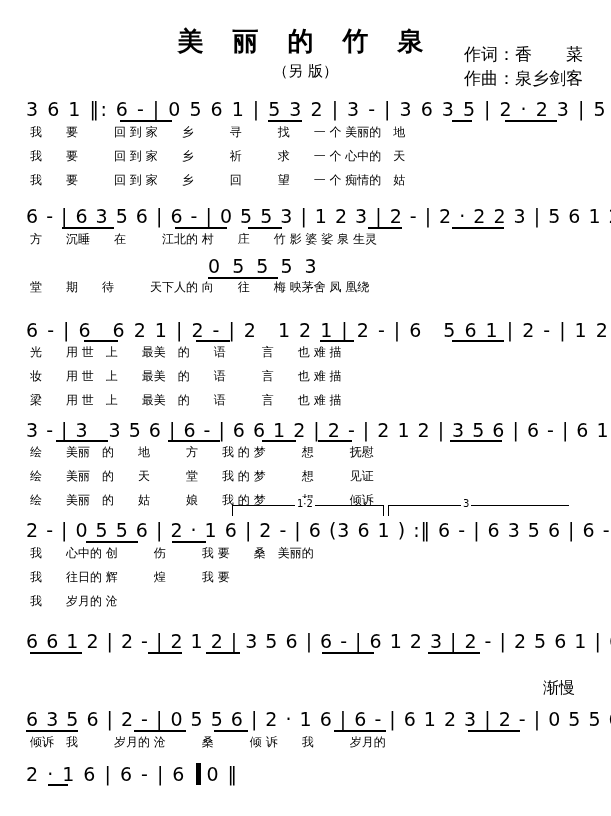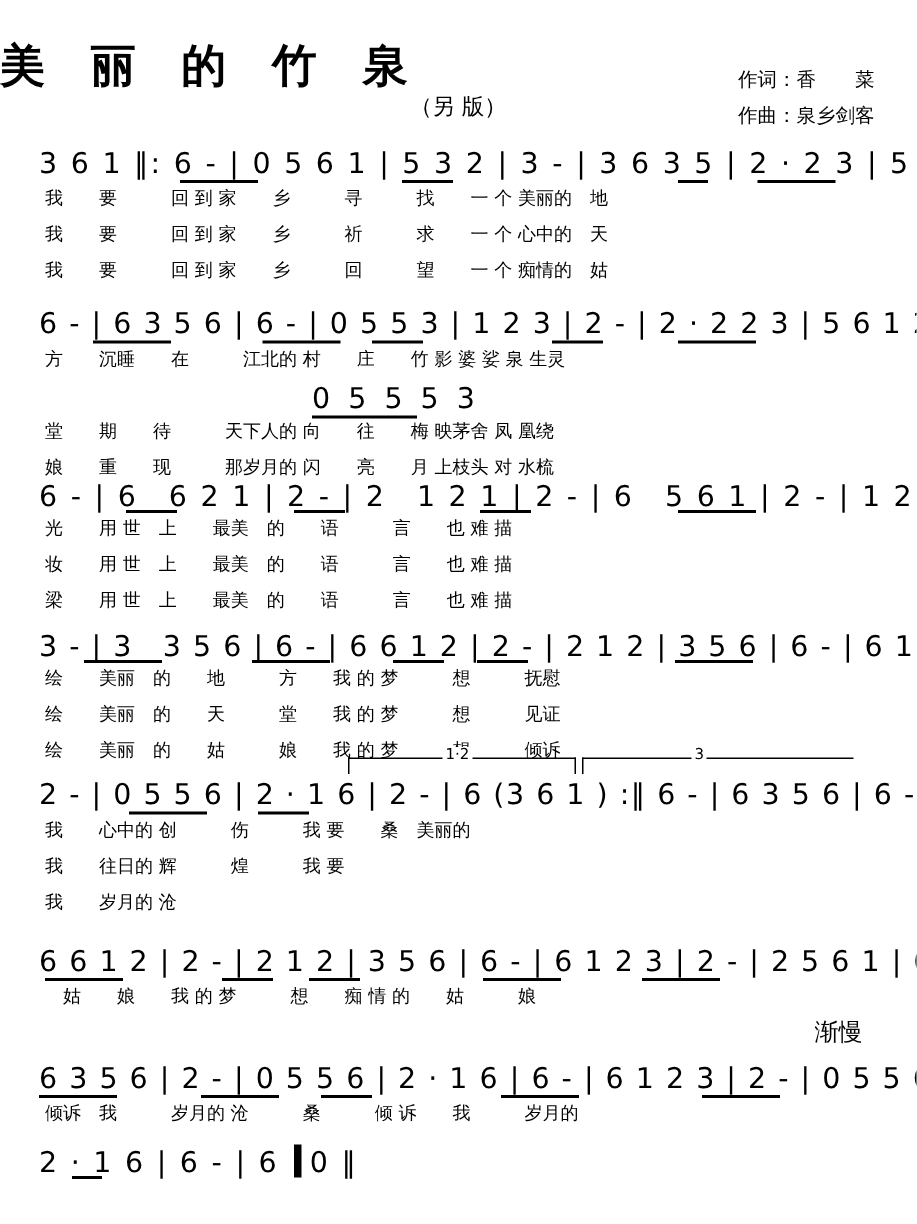--- a/index.html
+++ b/index.html
@@ -5,31 +5,31 @@
   html,body{margin:0;padding:0;}
   body{
     width:611px;height:816px;background:#ffffff;
     font-family:"Liberation Serif", serif;
     color:#000;position:relative;overflow:hidden;
   }
   .page{position:relative;width:611px;height:816px;}
 
   
   .title{
-    position:absolute;left:0;right:0;top:24px;
-    font-size:30px;letter-spacing:10px;font-weight:bold;
+    position:absolute;left:0;right:0;top:24px;text-align:center;
+    font-size:26px;letter-spacing:10px;font-weight:bold;
     font-family:"DejaVu Sans", sans-serif;
   }
   .subtitle{
     position:absolute;left:0;right:0;top:62px;text-align:center;
     font-size:15px;font-family:"DejaVu Sans", sans-serif;
   }
   .credits{
     position:absolute;right:28px;top:42px;text-align:left;
-    font-size:13px;line-height:24px;font-family:"DejaVu Sans", sans-serif;
+    font-size:17px;line-height:24px;font-family:"DejaVu Sans", sans-serif;
   }
   .credits div{white-space:pre;}
 
   
   .sys{position:absolute;left:0;right:0;}
   .notes{
     position:relative;height:26px;
     font-family:"DejaVu Sans", sans-serif;
     font-size:19px;
     white-space:pre;
@@ -86,21 +86,20 @@
       <div class="beam" style="left:248px;top:22px;width:34px;"></div>
       <div class="beam" style="left:368px;top:22px;width:34px;"></div>
       <div class="beam" style="left:452px;top:22px;width:52px;"></div>
     </div>
     <div class="lyr"><div class="lrow">方　　沉睡　　在　　　江北的 村　　庄　　竹 影 婆 娑 泉 生灵</div></div>
     <div class="notes" style="height:24px;">
       <div class="nrow" style="left:208px;letter-spacing:3px;">0 5 5 5 3</div>
       <div class="beam" style="left:208px;top:22px;width:70px;"></div>
     </div>
     <div class="lyr"><div class="lrow">堂　　期　　待　　　天下人的 向　　往　　梅 映茅舍 凤 凰绕</div></div>
-    <div class="lyr"><div class="lrow">娘　　重　　现　　　那岁月的 闪　　亮　　月 上枝头 对 水梳</div></div>
   </div>
 
   <div class="sys" style="top:318px;">
     <div class="notes">
       <div class="nrow" style="letter-spacing:1.5px;">6 - | 6　6 2 1 | 2 - | 2　1 2 1 | 2 - | 6　5 6 1 | 2 - | 1 2 5♯4 5 |</div>
       <div class="beam" style="left:84px;top:22px;width:34px;"></div>
       <div class="beam" style="left:196px;top:22px;width:34px;"></div>
       <div class="beam" style="left:320px;top:22px;width:34px;"></div>
       <div class="beam" style="left:452px;top:22px;width:52px;"></div>
     </div>
@@ -143,21 +142,20 @@
   <div class="sys" style="top:630px;">
     <div class="tempo" style="right:36px;top:48px;">渐慢</div>
     <div class="notes">
       <div class="nrow" style="letter-spacing:1px;">6 6 1 2 | 2 - | 2 1 2 | 3 5 6 | 6 - | 6 1 2 3 | 2 - | 2 5 6 1 | 6 - |</div>
       <div class="beam" style="left:30px;top:22px;width:52px;"></div>
       <div class="beam" style="left:148px;top:22px;width:34px;"></div>
       <div class="beam" style="left:206px;top:22px;width:34px;"></div>
       <div class="beam" style="left:322px;top:22px;width:52px;"></div>
       <div class="beam" style="left:428px;top:22px;width:52px;"></div>
     </div>
-    <div class="lyr"><div class="lrow">　姑　　娘　　我 的 梦　　　想　　痴 情 的　　姑　　　娘</div></div>
   </div>
 
   <div class="sys" style="top:708px;">
     <div class="notes">
       <div class="nrow" style="letter-spacing:1px;">6 3 5 6 | 2 - | 0 5 5 6 | 2 · 1 6 | 6 - | 6 1 2 3 | 2 - | 0 5 5 6 |</div>
       <div class="beam" style="left:26px;top:22px;width:52px;"></div>
       <div class="beam" style="left:134px;top:22px;width:52px;"></div>
       <div class="beam" style="left:214px;top:22px;width:34px;"></div>
       <div class="beam" style="left:334px;top:22px;width:52px;"></div>
       <div class="beam" style="left:468px;top:22px;width:52px;"></div>

